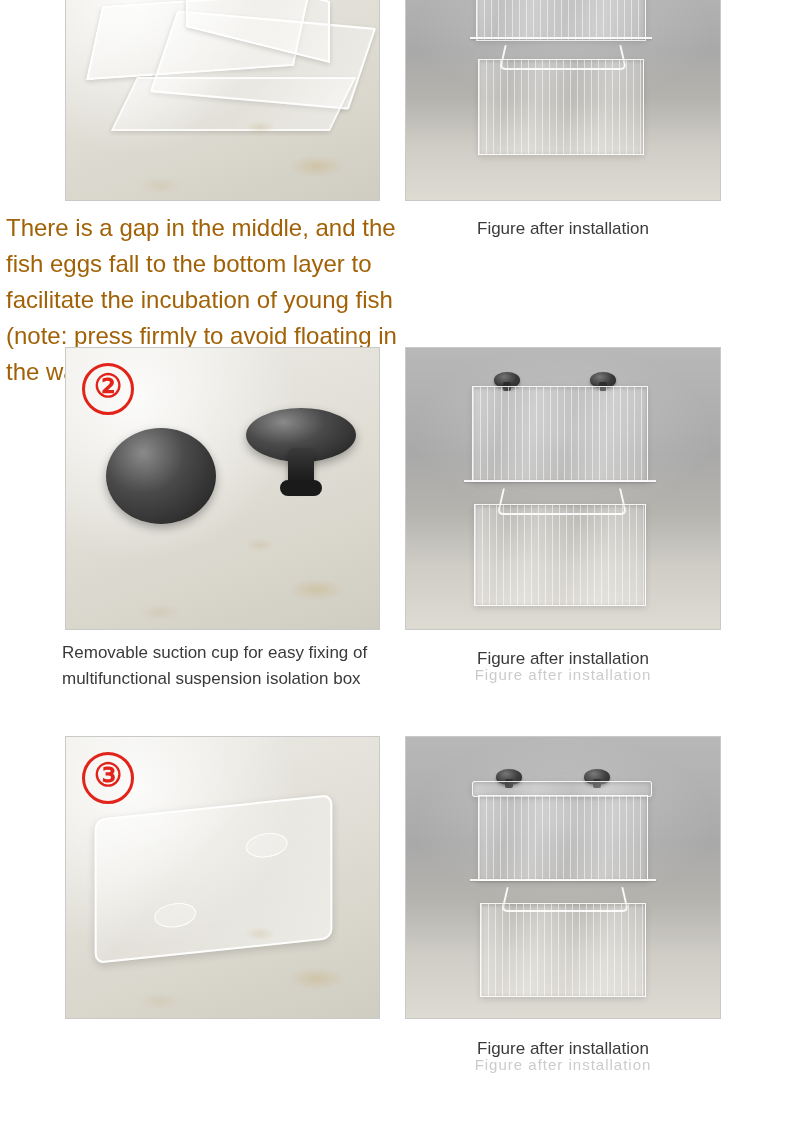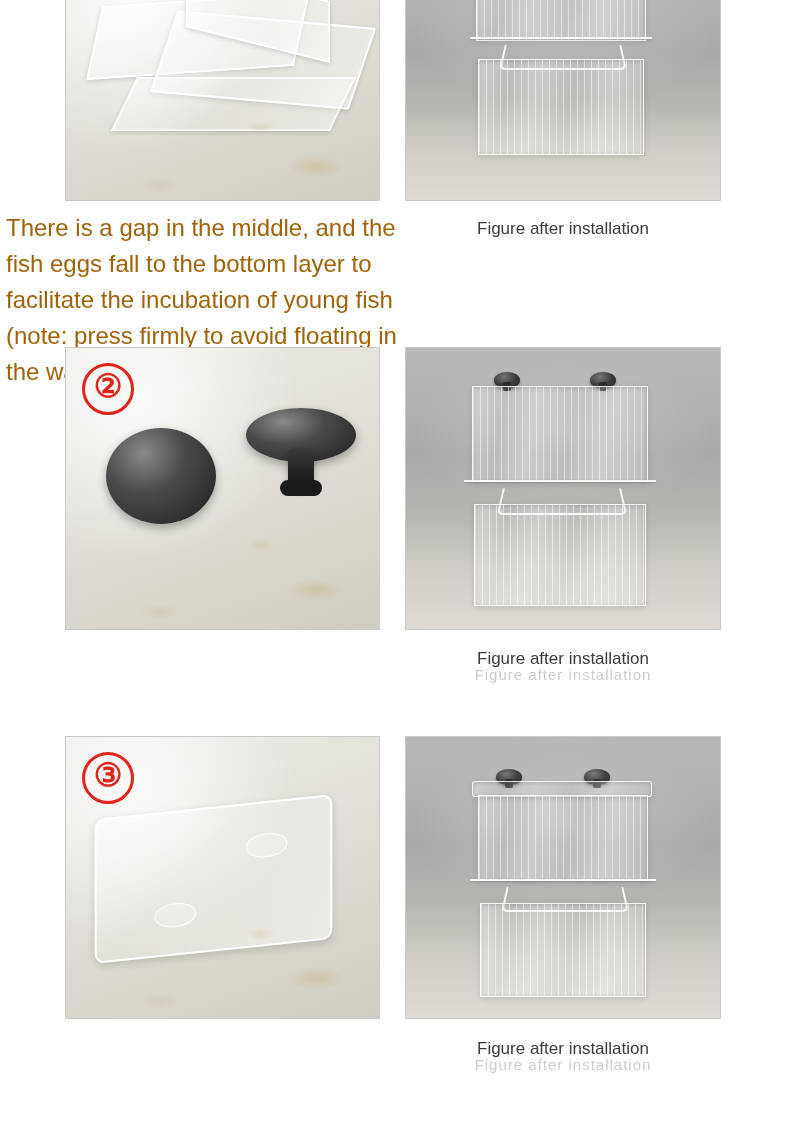--- a/index.html
+++ b/index.html
@@ -249,20 +249,21 @@
         </div>
         <div class="edge-h" style="left:0px; top:108px; width:192px;"></div>
         <div class="vee" style="left:36px; top:114px; width:120px; height:28px;"></div>
         <div class="acrylic" style="left:10px; top:132px; width:172px; height:102px;">
           <div class="ribs"></div>
         </div>
       </div>
     </div>
   </div>
 
+  <div class="cap" style="left:62px; top:640px; width:320px;">Removable suction cup for easy fixing of multifunctional suspension isolation box</div>
 
   <div class="cap cap-center" style="left:405px; top:646px; width:316px;">Figure after installation</div>
   <div class="cap-ghost" style="left:405px; top:666px; width:316px;">Figure after installation</div>
 
   <div class="photo tabletop" style="left:65px; top:736px; width:315px; height:283px;">
     <div class="inner">
       <div class="cover-plate" style="left:28px; top:70px; width:235px; height:140px; transform: rotate(-6deg) skewX(-6deg);">
         <div class="cover-hole" style="left:150px; top:30px; width:40px; height:22px;"></div>
         <div class="cover-hole" style="left:58px; top:90px; width:40px; height:22px;"></div>
       </div>

